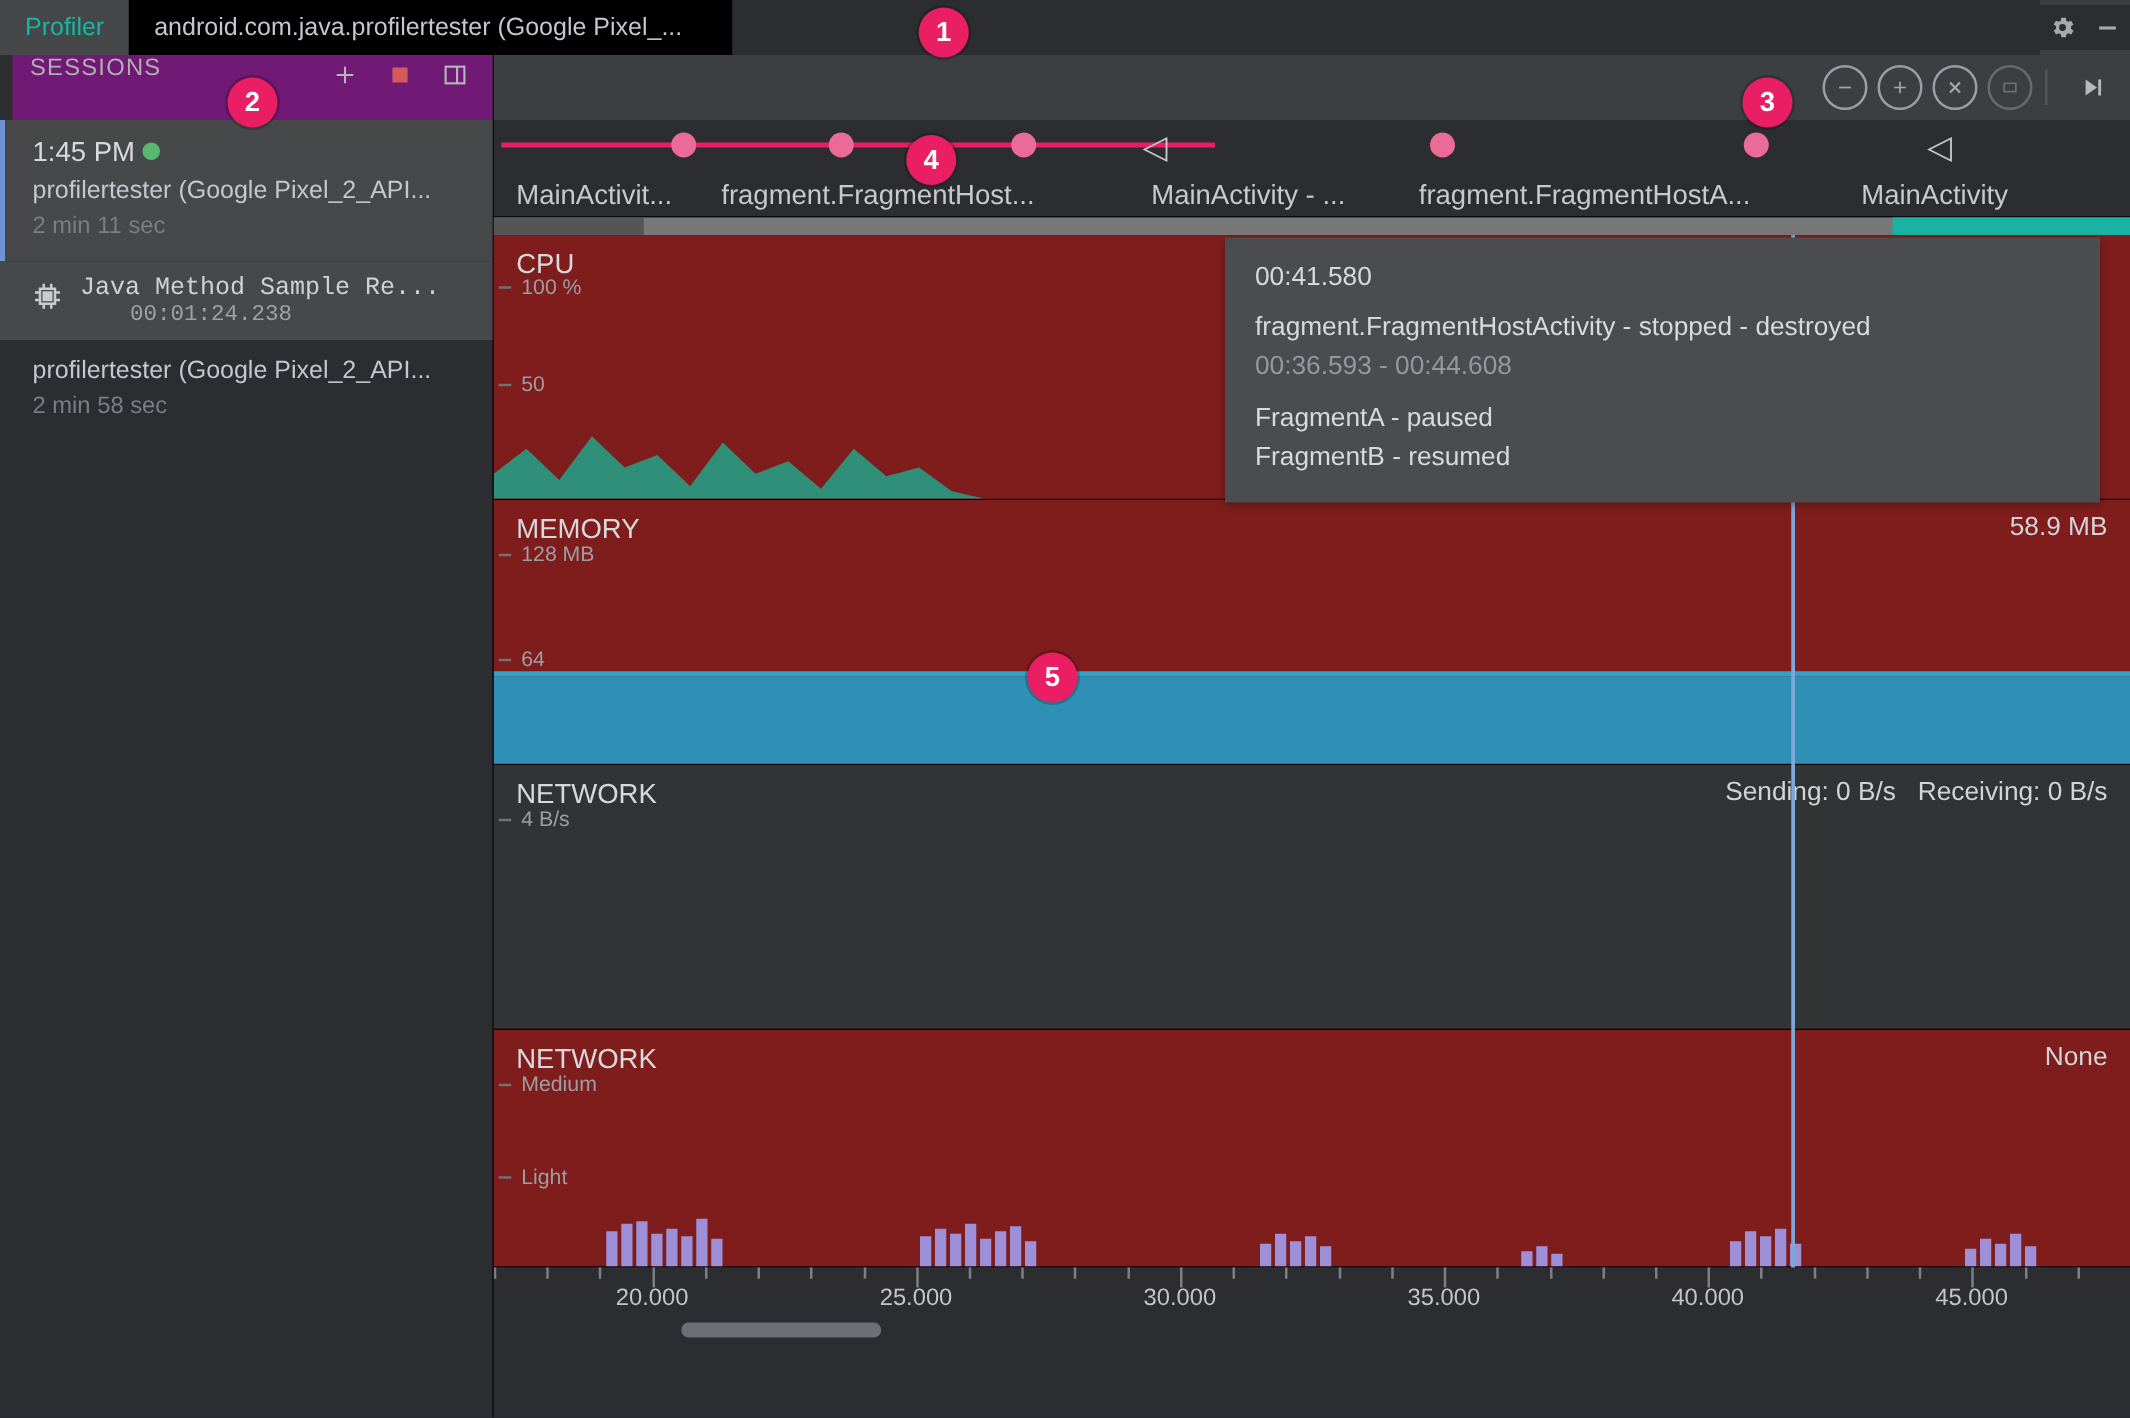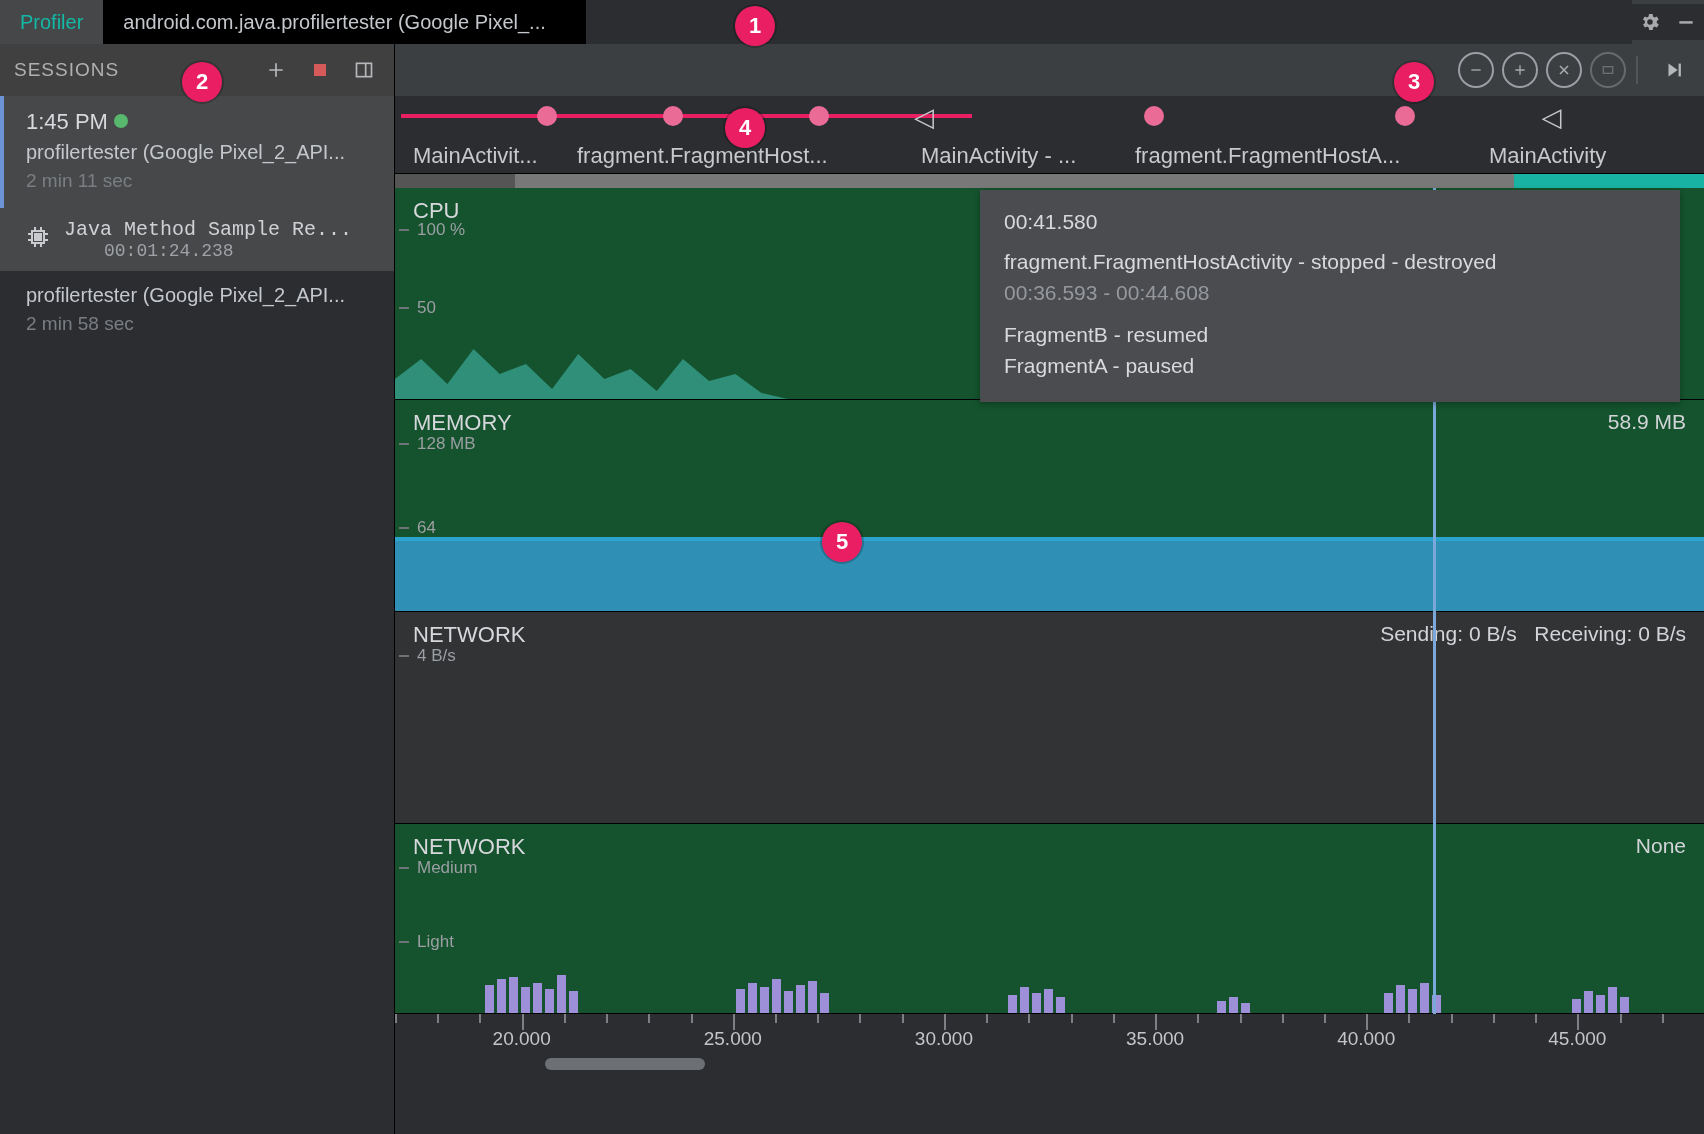--- a/index.html
+++ b/index.html
@@ -33,26 +33,27 @@
 }
 .main { display:flex; height:calc(100% - 44px); }
 .sidebar {
   width:395px;
   background:#2b2d30;
   border-right:1px solid #000;
   display:flex; flex-direction:column;
 }
 .sidebar-header {
   height:52px;
-  background:#404040;
+  background:#701a75;
   display:flex;
-  align-items:center;
+  align-items:flex-start;
   padding:0 14px;
   color:#b0b0b0;
   letter-spacing:1px;
+  margin-left:10px;
 }
 .sidebar-header .title { font-size:19px; }
 .sidebar-header .gap { flex:1; }
 .sidebar-header .ico {
   width:32px;height:32px;display:flex;align-items:center;justify-content:center;margin-left:12px;
 }
 .session {
   padding:10px 18px 14px 22px;
   border-left:4px solid transparent;
   line-height:1.45;
@@ -92,21 +93,21 @@
 .event-dot { position:absolute; top:2px; width:20px;height:20px;border-radius:50%;background:#ea6c96;}
 .event-back { position:absolute; top:-2px; color:#c6c8cb; font-size:26px;}
 .evt-labels { position:absolute; left:18px; right:6px; bottom:4px; display:flex; color:#c7c9cc; font-size:22px; white-space:nowrap;}
 .evt-labels span { overflow:hidden; text-overflow:ellipsis; margin-right:14px;margin-top:40px;}
 
 .nav-bar { position:absolute; left:0; right:0; top:0; height:14px; background:#787878;}
 .nav-bar .teal { position:absolute; right:0; top:0; height:14px; width:190px; background:#18b3a2;}
 .nav-bar .dk { position:absolute; left:0; top:0; height:14px; width:120px; background:#555;}
 
 .lane {
-  position:relative; border-bottom:1px solid #000; background:#14532d;
+  position:relative; border-bottom:1px solid #000; background:#7f1d1d;
 }
 .lane .hdr {
   position:absolute; top:10px; left:18px; color:#d6d8dc; font-size:22px; font-weight:400;
 }
 .lane .legend-r { position:absolute; top:10px; right:18px; color:#d2d4d8; font-size:21px;}
 .lane .scale { position:absolute; left:0; top:38px; font-size:17px; color:#9b9ea3;}
 .lane .scale div { height:0; }
 .lane .scale .tick { display:flex; align-items:center; gap:8px; margin-bottom:0;}
 .lane .scale .tick::before{content:"";display:block;width:10px;height:2px;background:#6f7276;}
 
@@ -302,22 +303,22 @@
               <path d="M0 80 L0 60 20 40 40 65 60 30 80 55 100 45 120 70 140 35 160 60 180 50 200 72 220 40 240 62 260 55 280 74 300 80 Z" fill="#2f8f78"></path>
             </svg>
         </div>
 
         <div class="tooltip">
           <div>00:41.580</div>
           <div style="height:8px"></div>
           <div>fragment.FragmentHostActivity - stopped - destroyed</div>
           <div class="sub">00:36.593 - 00:44.608</div>
           <div style="height:10px"></div>
+          <div>FragmentA - paused</div>
           <div>FragmentB - resumed</div>
-          <div>FragmentA - paused</div>
         </div>
       </div>
 
       <div class="lane mem">
         <div class="hdr">MEMORY</div>
         <div class="legend-r">58.9 MB</div>
         <div class="scale" style="top:44px;">
             <div class="tick" style="margin-left:4px;">
               <span>128 MB</span>
             </div>

